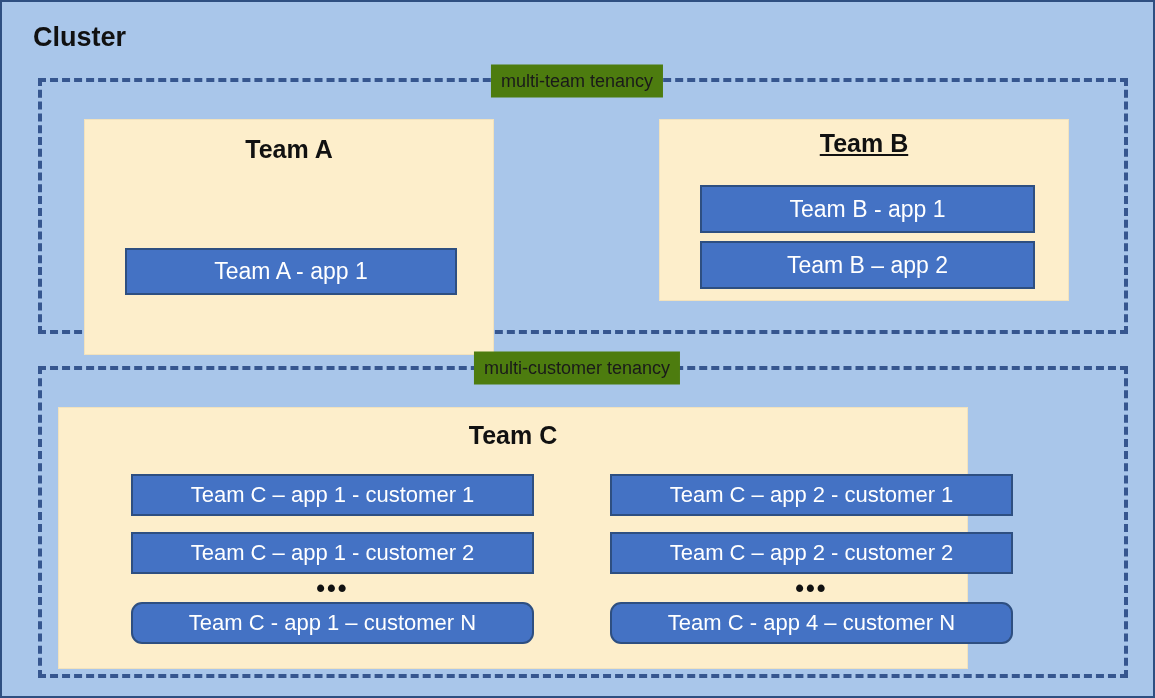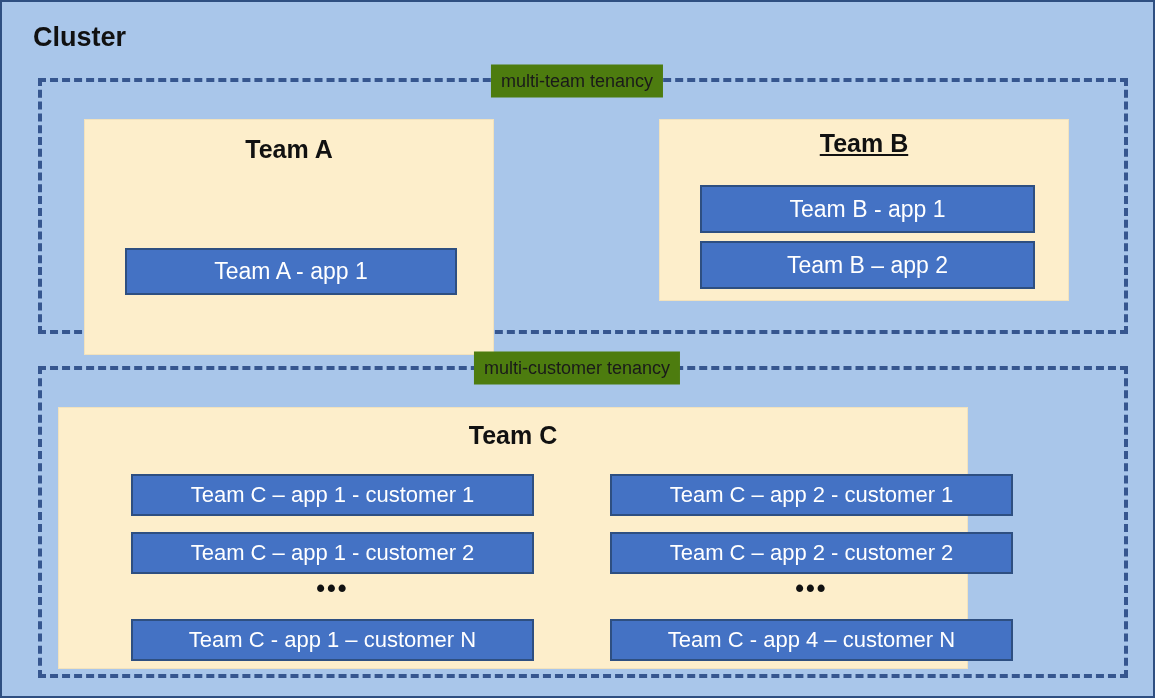--- a/index.html
+++ b/index.html
@@ -115,21 +115,21 @@
   
   .teamc-col-left  { left: 72px; }
   .teamc-col-right { left: 551px; }
   .teamc-app {
     width: 403px;
     height: 42px;
     font-size: 22px;
   }
   .teamc-row-1 { top: 66px; }
   .teamc-row-2 { top: 124px; }
-  .teamc-row-3 { top: 211px; }
+  .teamc-row-3 { top: 194px; border-radius: 11px; }
 
   .ellipsis {
     position: absolute;
     width: 403px;
     text-align: center;
     top: 168px;
     font-size: 25px;
     font-weight: bold;
     color: #111111;
     line-height: 1;

